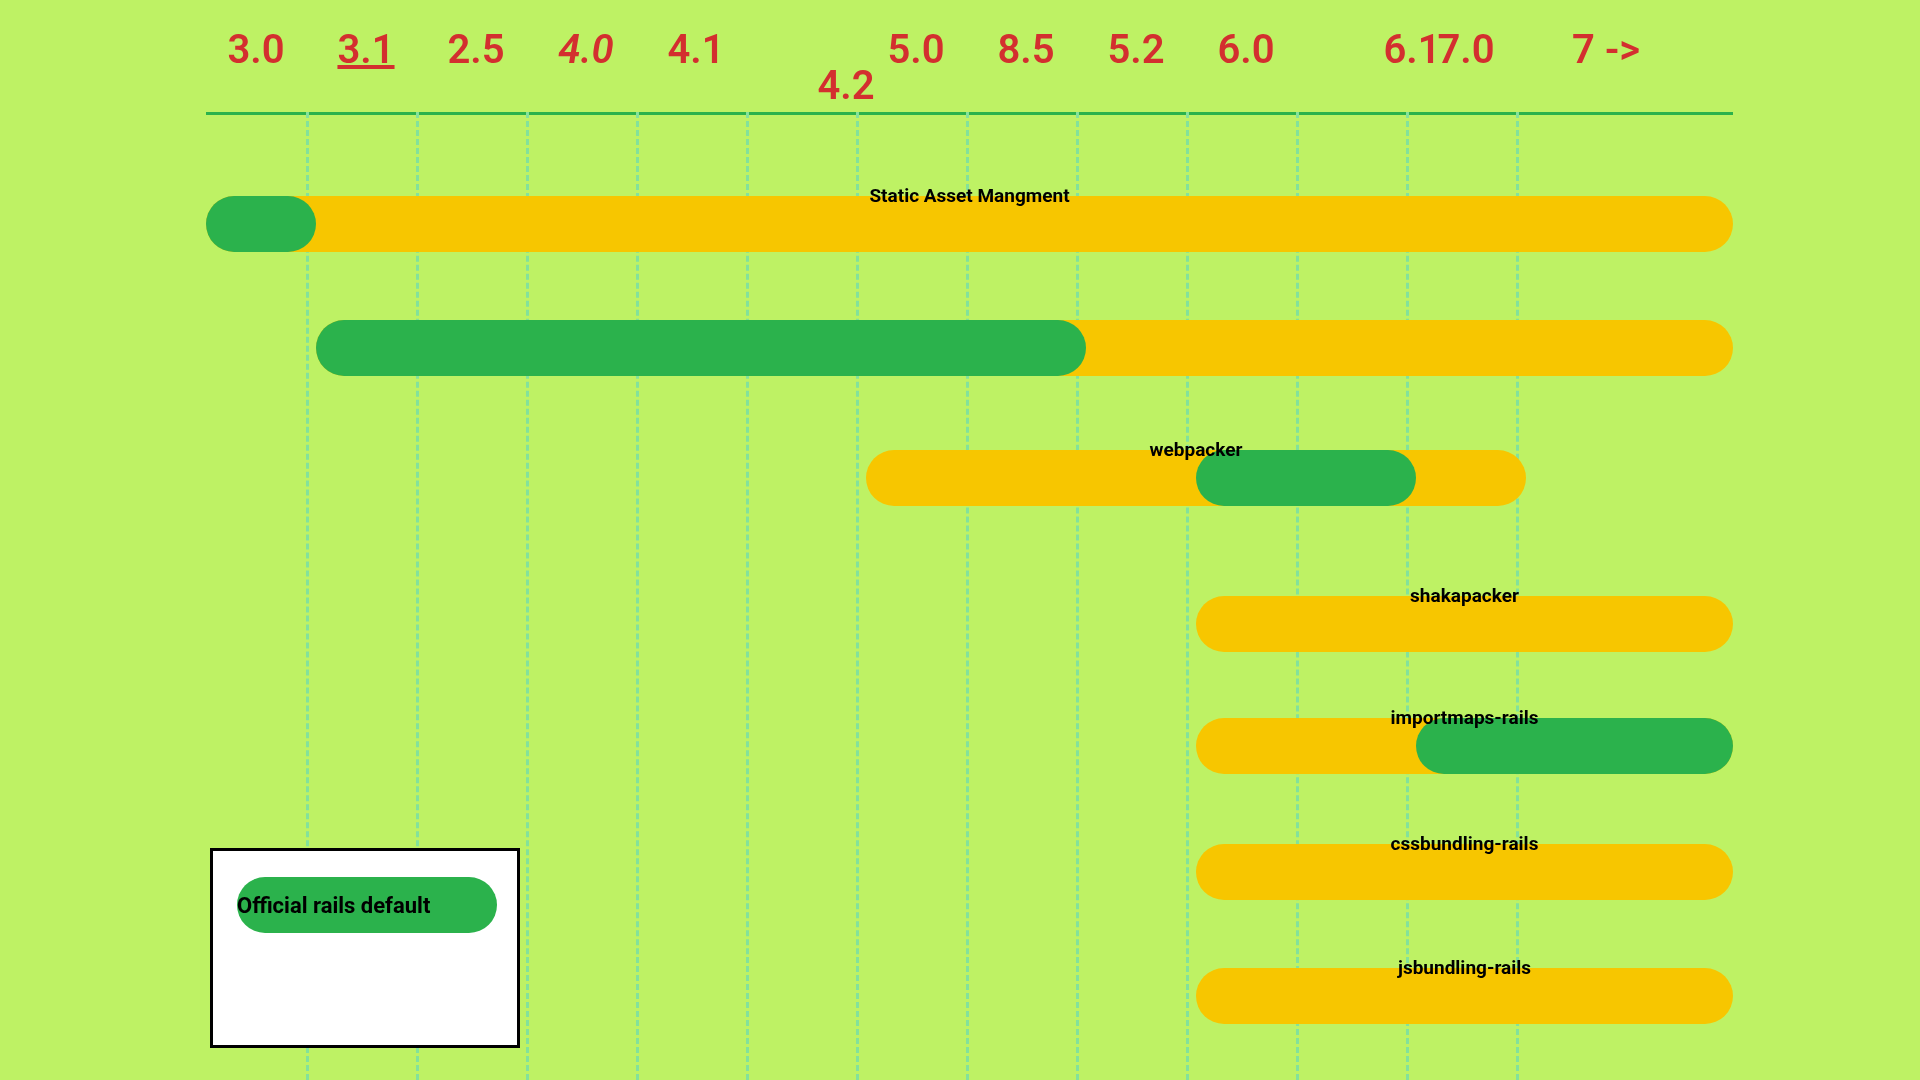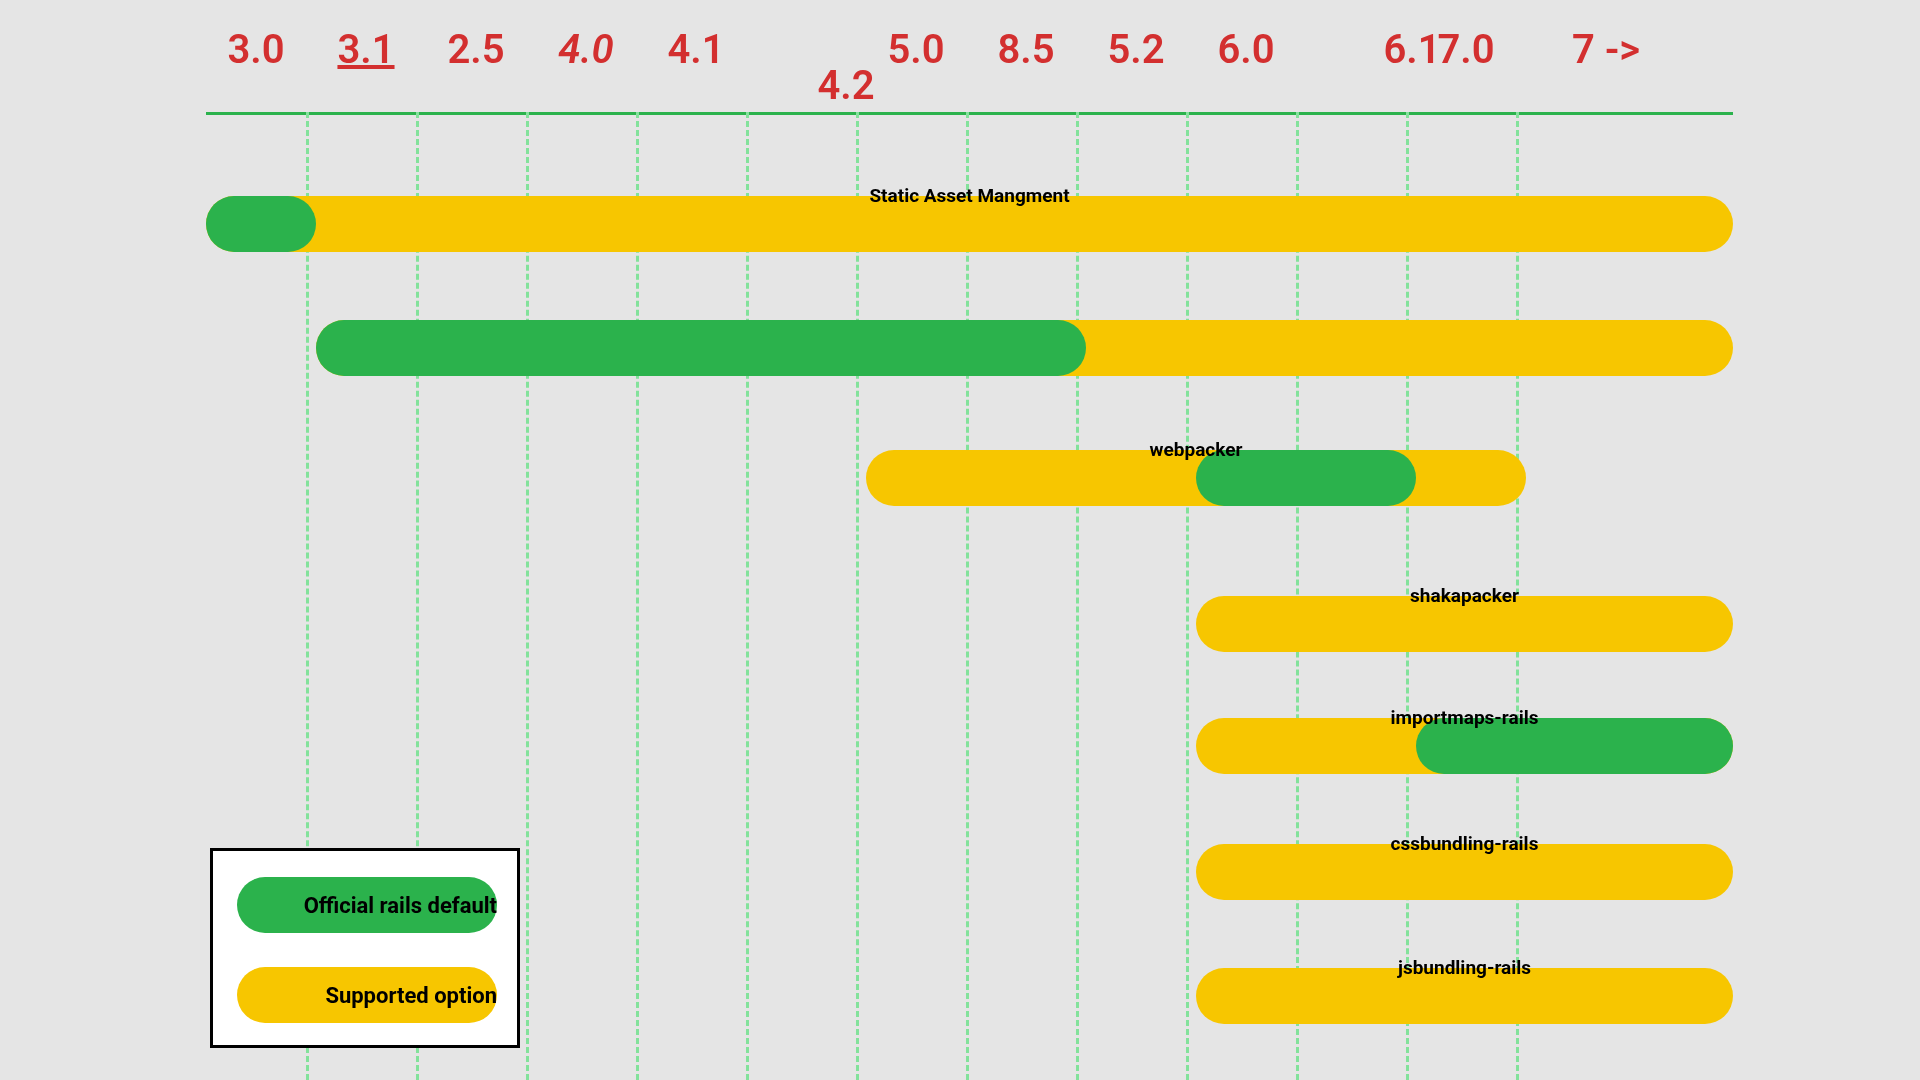--- a/index.html
+++ b/index.html
@@ -1,21 +1,21 @@
 <!DOCTYPE html>
 <html><head>
 <meta charset="utf-8">
 <style>
   * { box-sizing: border-box; margin: 0; padding: 0; }
   html, body { width: 1920px; height: 1080px; background: #ffffff; font-family: -apple-system, "Segoe UI", Roboto, Helvetica, Arial, sans-serif; }
   .canvas {
     position: relative;
     width: 1920px;
     height: 1080px;
-    background: #e5e5e5;
+    background: #bef264;
   }
   
   .versions {
     position: absolute;
     left: 0; top: 26px;
     width: 100%;
     color: #d32f2f;
     font-size: 40px;
     font-weight: 600;
   }
@@ -71,21 +71,21 @@
     background: #ffffff;
   }
   .legend .pill {
     position: absolute;
     left: 24px;
     width: 260px;
     height: 56px;
     border-radius: 28px;
     display: flex;
     align-items: center;
-    justify-content: flex-end;
+    justify-content: flex-start;
     font-weight: 700;
     font-size: 22px;
     color: #000000;
   }
   .legend .pill.green  { background: #2bb24c; top: 26px; }
   .legend .pill.yellow { background: #f7c600; top: 116px; }
 </style>
 </head>
 <body>
 
@@ -141,18 +141,15 @@
       <div class="bar yellow" style="left: 1196px; top: 844px; width: 537px;"></div>
       <div class="bar-label" style="left: 1196px; top: 844px; width: 537px; height: 56px; line-height: 56px;">cssbundling-rails</div>
       <div class="bar yellow" style="left: 1196px; top: 968px; width: 537px;"></div>
       <div class="bar-label" style="left: 1196px; top: 968px; width: 537px; height: 56px; line-height: 56px;">jsbundling-rails</div>
     </div>
 
   <div class="legend">
     <div class="pill green">
       <span>Official rails default</span>
     </div>
-    <div class="pill yellow">
-      <span>Supported option</span>
-    </div>
   </div>
 
 </div>
 
 </body></html>

